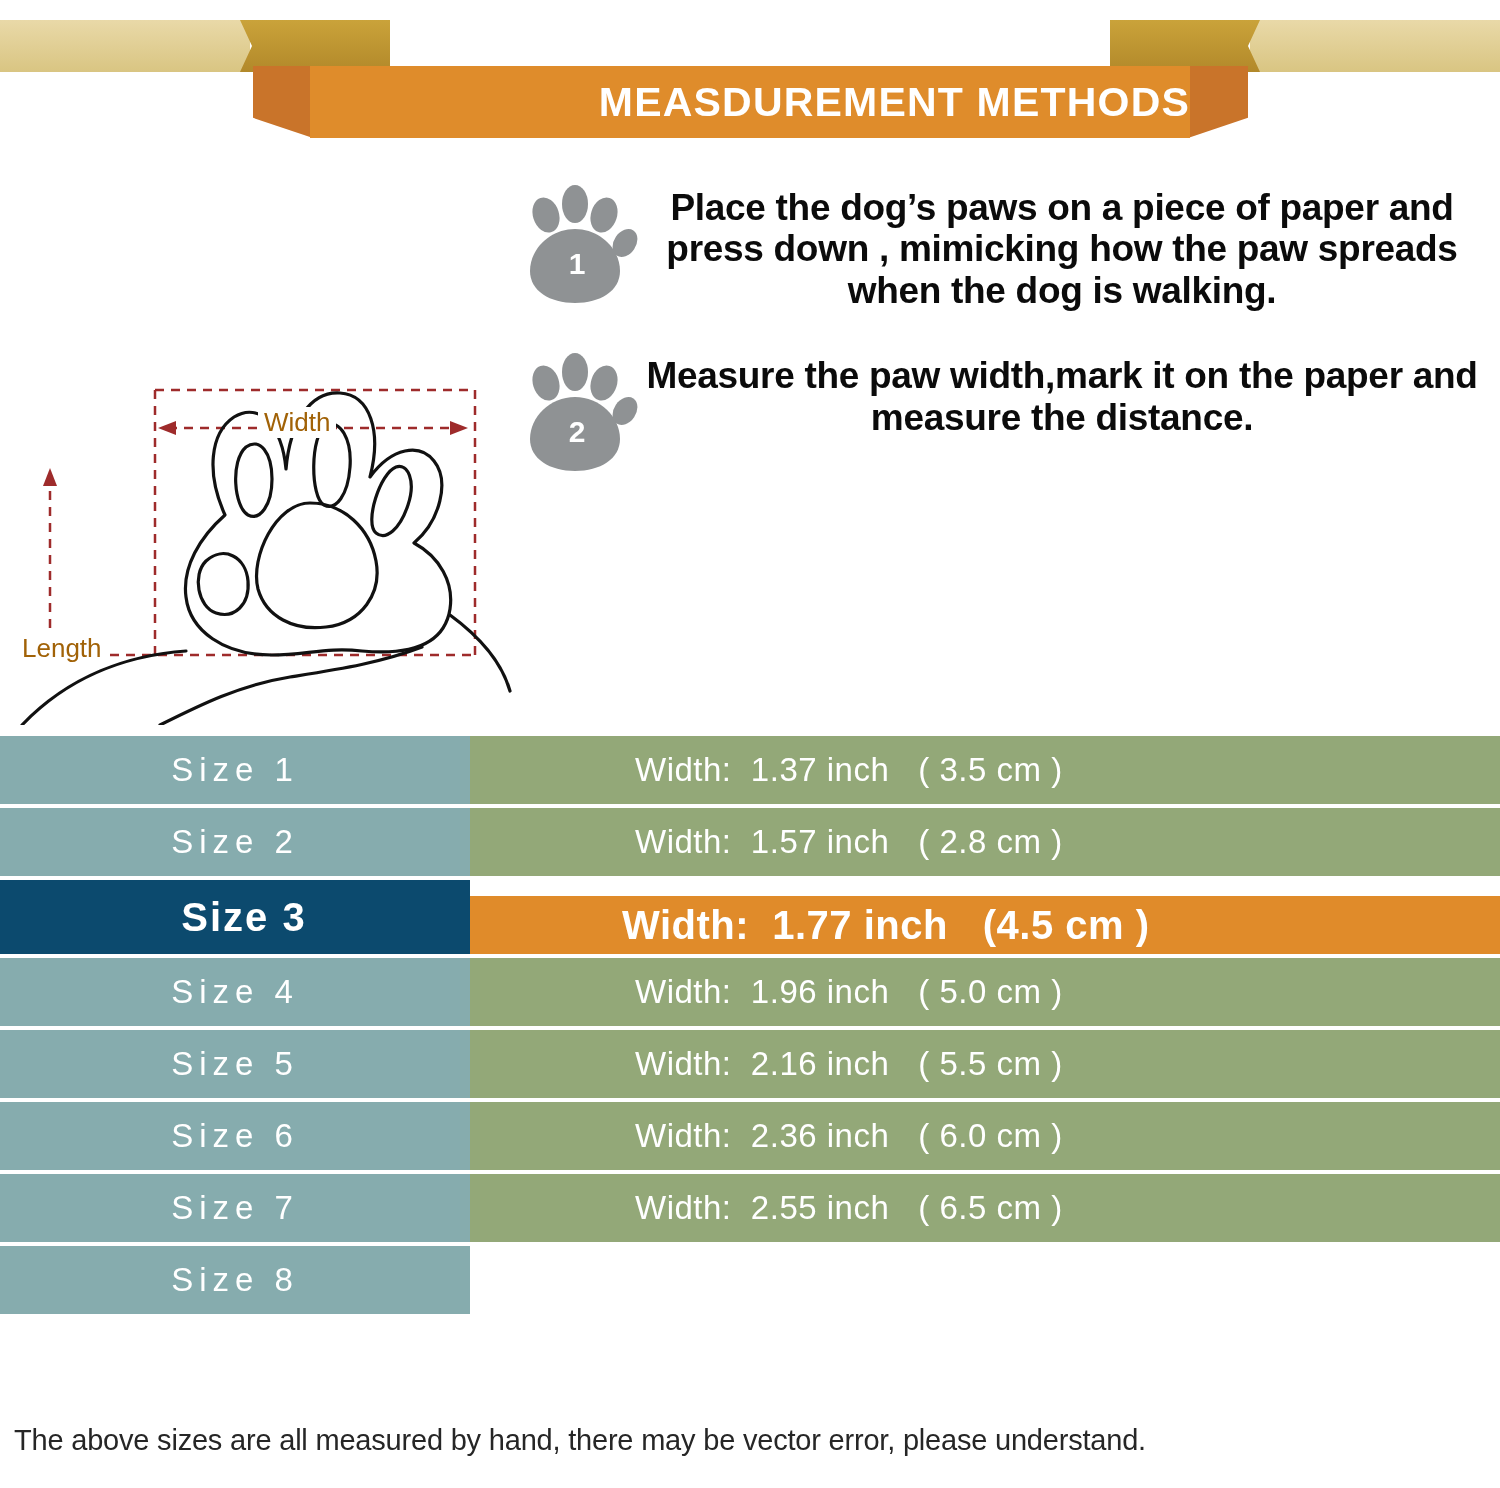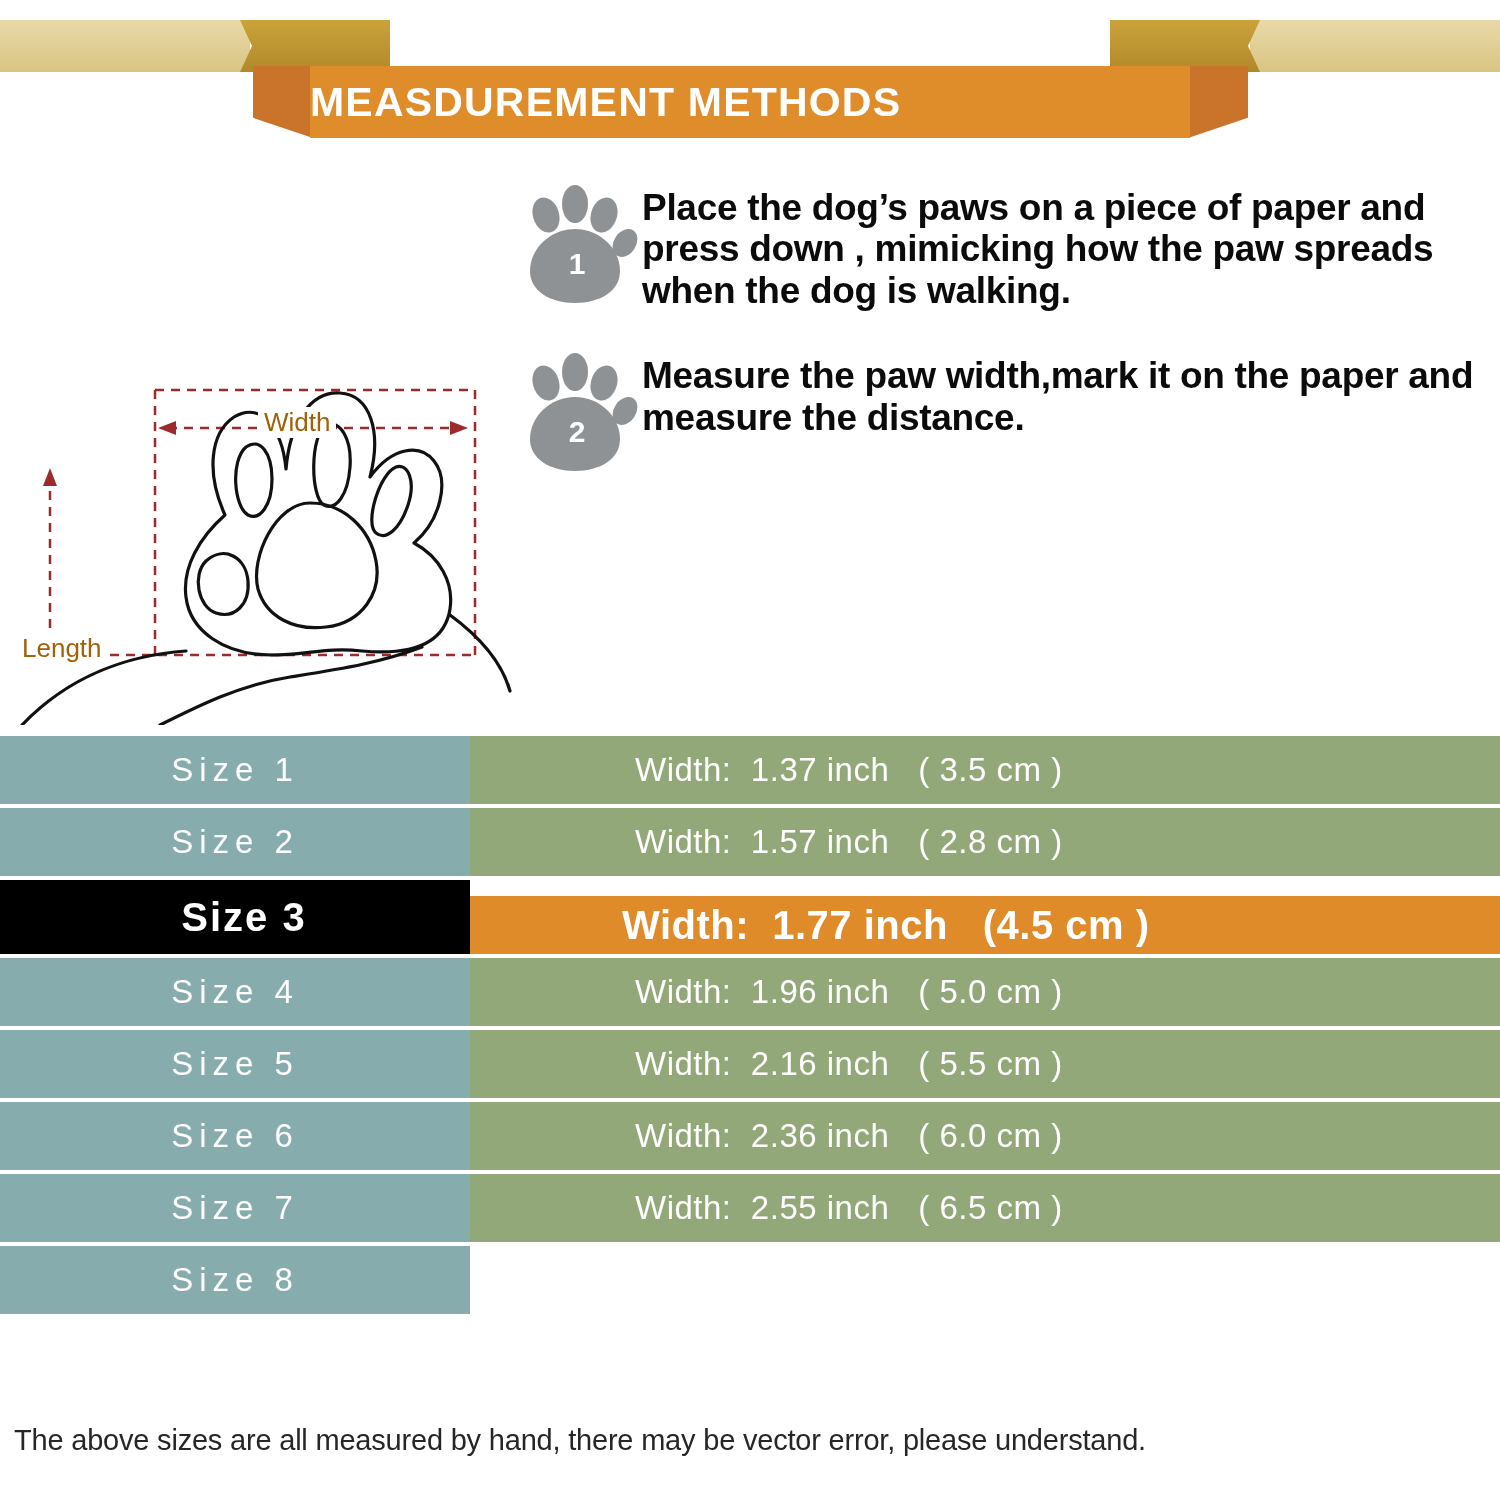--- a/index.html
+++ b/index.html
@@ -50,21 +50,21 @@
   .ribbon-tail-r { left: 1250px; }
   .banner-box {
     position: absolute;
     top: 58px;
     left: 310px;
     width: 880px;
     height: 72px;
     background: #df8c2b;
     display: flex;
     align-items: center;
-    justify-content: flex-start;
+    justify-content: flex-end;
   }
   .banner-box .title {
     color: #ffffff;
     font-size: 41px;
     font-weight: bold;
     letter-spacing: 1.2px;
     white-space: nowrap;
   }
   .banner-fold-l, .banner-fold-r {
     position: absolute;
@@ -125,20 +125,21 @@
     font-size: 30px;
     font-weight: bold;
   }
   .step-text {
     font-size: 37px;
     font-weight: bold;
     line-height: 1.12;
     color: #0b0b0b;
     letter-spacing: -0.3px;
     padding-top: 2px;
+    text-align: center;
   }
 
   
   .table {
     position: absolute;
     top: 736px; left: 0;
     width: 1500px;
   }
   .row {
     display: flex;
@@ -162,21 +163,21 @@
     align-items: center;
     background: #93a878;
     color: #ffffff;
     font-size: 33px;
     padding-left: 165px;
     letter-spacing: 0.5px;
     white-space: pre;
   }
   .row.hl { height: 74px; }
   .row.hl .c1 {
-    background: #000000;
+    background: #0c4a6e;
     font-size: 40px;
     font-weight: bold;
     letter-spacing: 2px;
     padding-left: 18px;
   }
   .row.hl .c2 {
     background: #e08b2a;
     font-size: 40px;
     font-weight: bold;
     padding-left: 152px;

